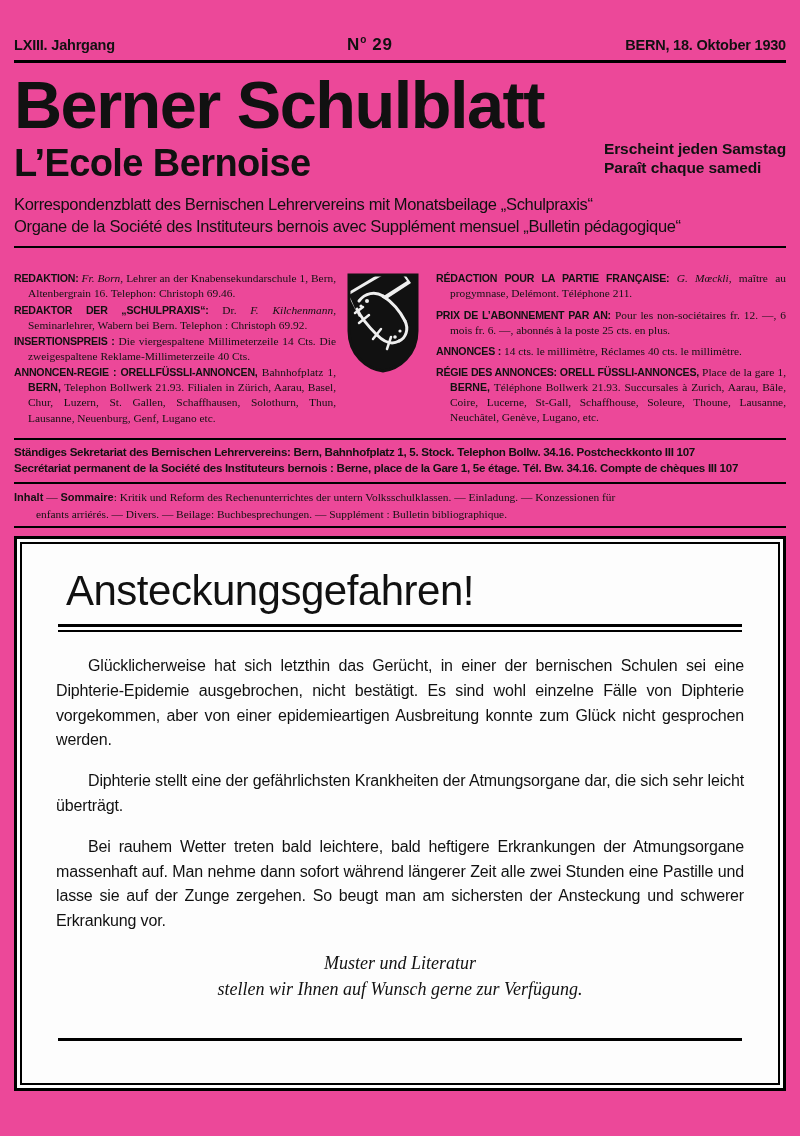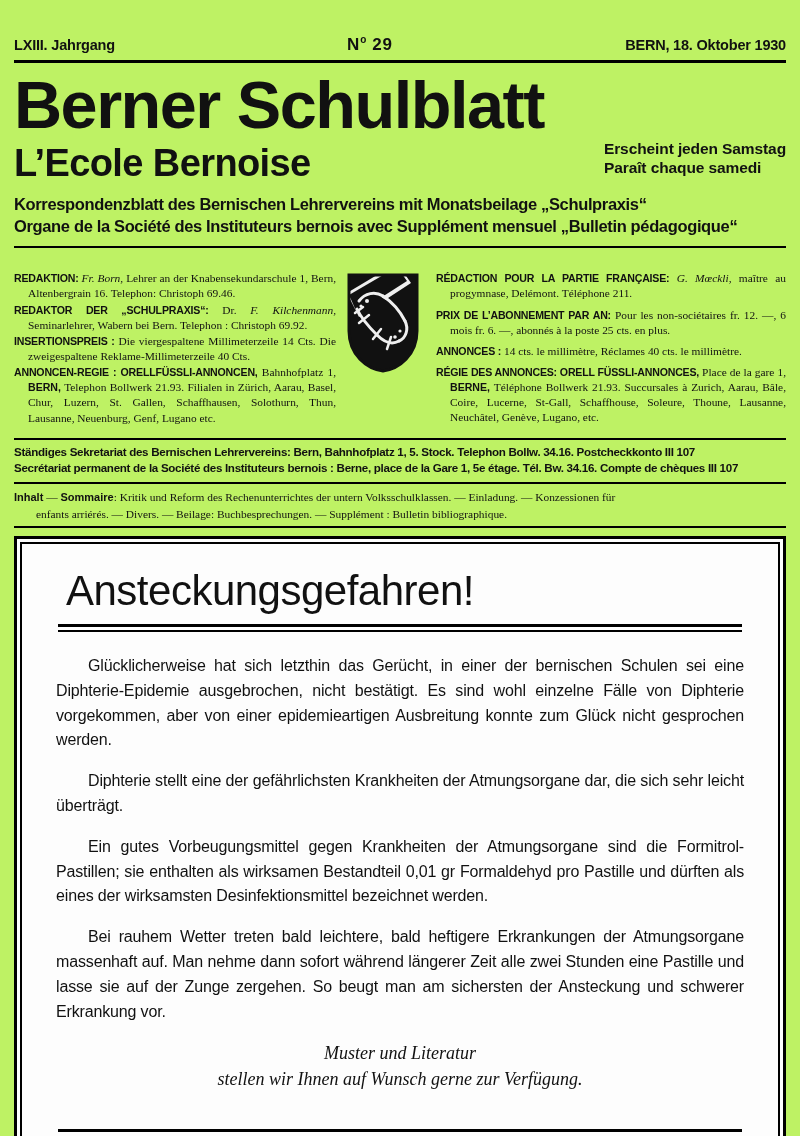--- a/index.html
+++ b/index.html
@@ -8,21 +8,21 @@
     background: #ffffff;
   }
   body {
     font-family: "Liberation Serif", serif;
     color: #111111;
   }
   #page {
     position: relative;
     width: 800px;
     height: 1136px;
-    background: #bef264;
+    background: #ec4899;
     overflow: hidden;
     box-sizing: border-box;
     padding: 0 14px;
   }
 
   
   .topline {
     display: flex;
     align-items: baseline;
     justify-content: space-between;
@@ -78,21 +78,21 @@
     font-weight: bold;
     font-size: 15.5px;
     line-height: 1.26;
     text-align: left;
     padding-bottom: 4px;
     letter-spacing: -0.1px;
     white-space: nowrap;
   }
   .korrespondenz {
     font-family: "Liberation Sans", sans-serif;
-    font-weight: bold;
+    font-weight: normal;
     font-size: 16.5px;
     line-height: 1.32;
     margin-top: 12px;
     letter-spacing: -0.35px;
     white-space: nowrap;
   }
   .rule-med {
     height: 2px;
     background: #000;
     margin-top: 8px;
@@ -351,21 +351,20 @@
 
       <div class="ad-head">Ansteckungsgefahren!</div>
       <div class="ad-head-rules">
         <div class="r1"></div>
         <div class="r2"></div>
       </div>
 
       <div class="ad-body">
         <p>Glücklicherweise hat sich letzthin das Gerücht, in einer der bernischen Schulen sei eine Diphterie-Epidemie ausgebrochen, nicht bestätigt. Es sind wohl einzelne Fälle von Diphterie vorgekommen, aber von einer epidemieartigen Ausbreitung konnte zum Glück nicht gesprochen werden.</p>
         <p>Diphterie stellt eine der gefährlichsten Krankheiten der Atmungsorgane dar, die sich sehr leicht überträgt.</p>
-        <p>Ein gutes Vorbeugungsmittel gegen Krankheiten der Atmungsorgane sind die Formitrol-Pastillen; sie enthalten als wirksamen Bestandteil 0,01 gr Formaldehyd pro Pastille und dürften als eines der wirksamsten Desinfektionsmittel bezeichnet werden.</p>
         <p>Bei rauhem Wetter treten bald leichtere, bald heftigere Erkrankungen der Atmungsorgane massenhaft auf. Man nehme dann sofort während längerer Zeit alle zwei Stunden eine Pastille und lasse sie auf der Zunge zergehen. So beugt man am sichersten der Ansteckung und schwerer Erkrankung vor.</p>
       </div>
 
       <div class="ad-sign">
         <span class="l1">Muster und Literatur</span>
         <span class="l2">stellen wir Ihnen auf Wunsch gerne zur Verfügung.</span>
       </div>
 
       <div class="ad-foot-rule"></div>
       <div class="ad-foot">

